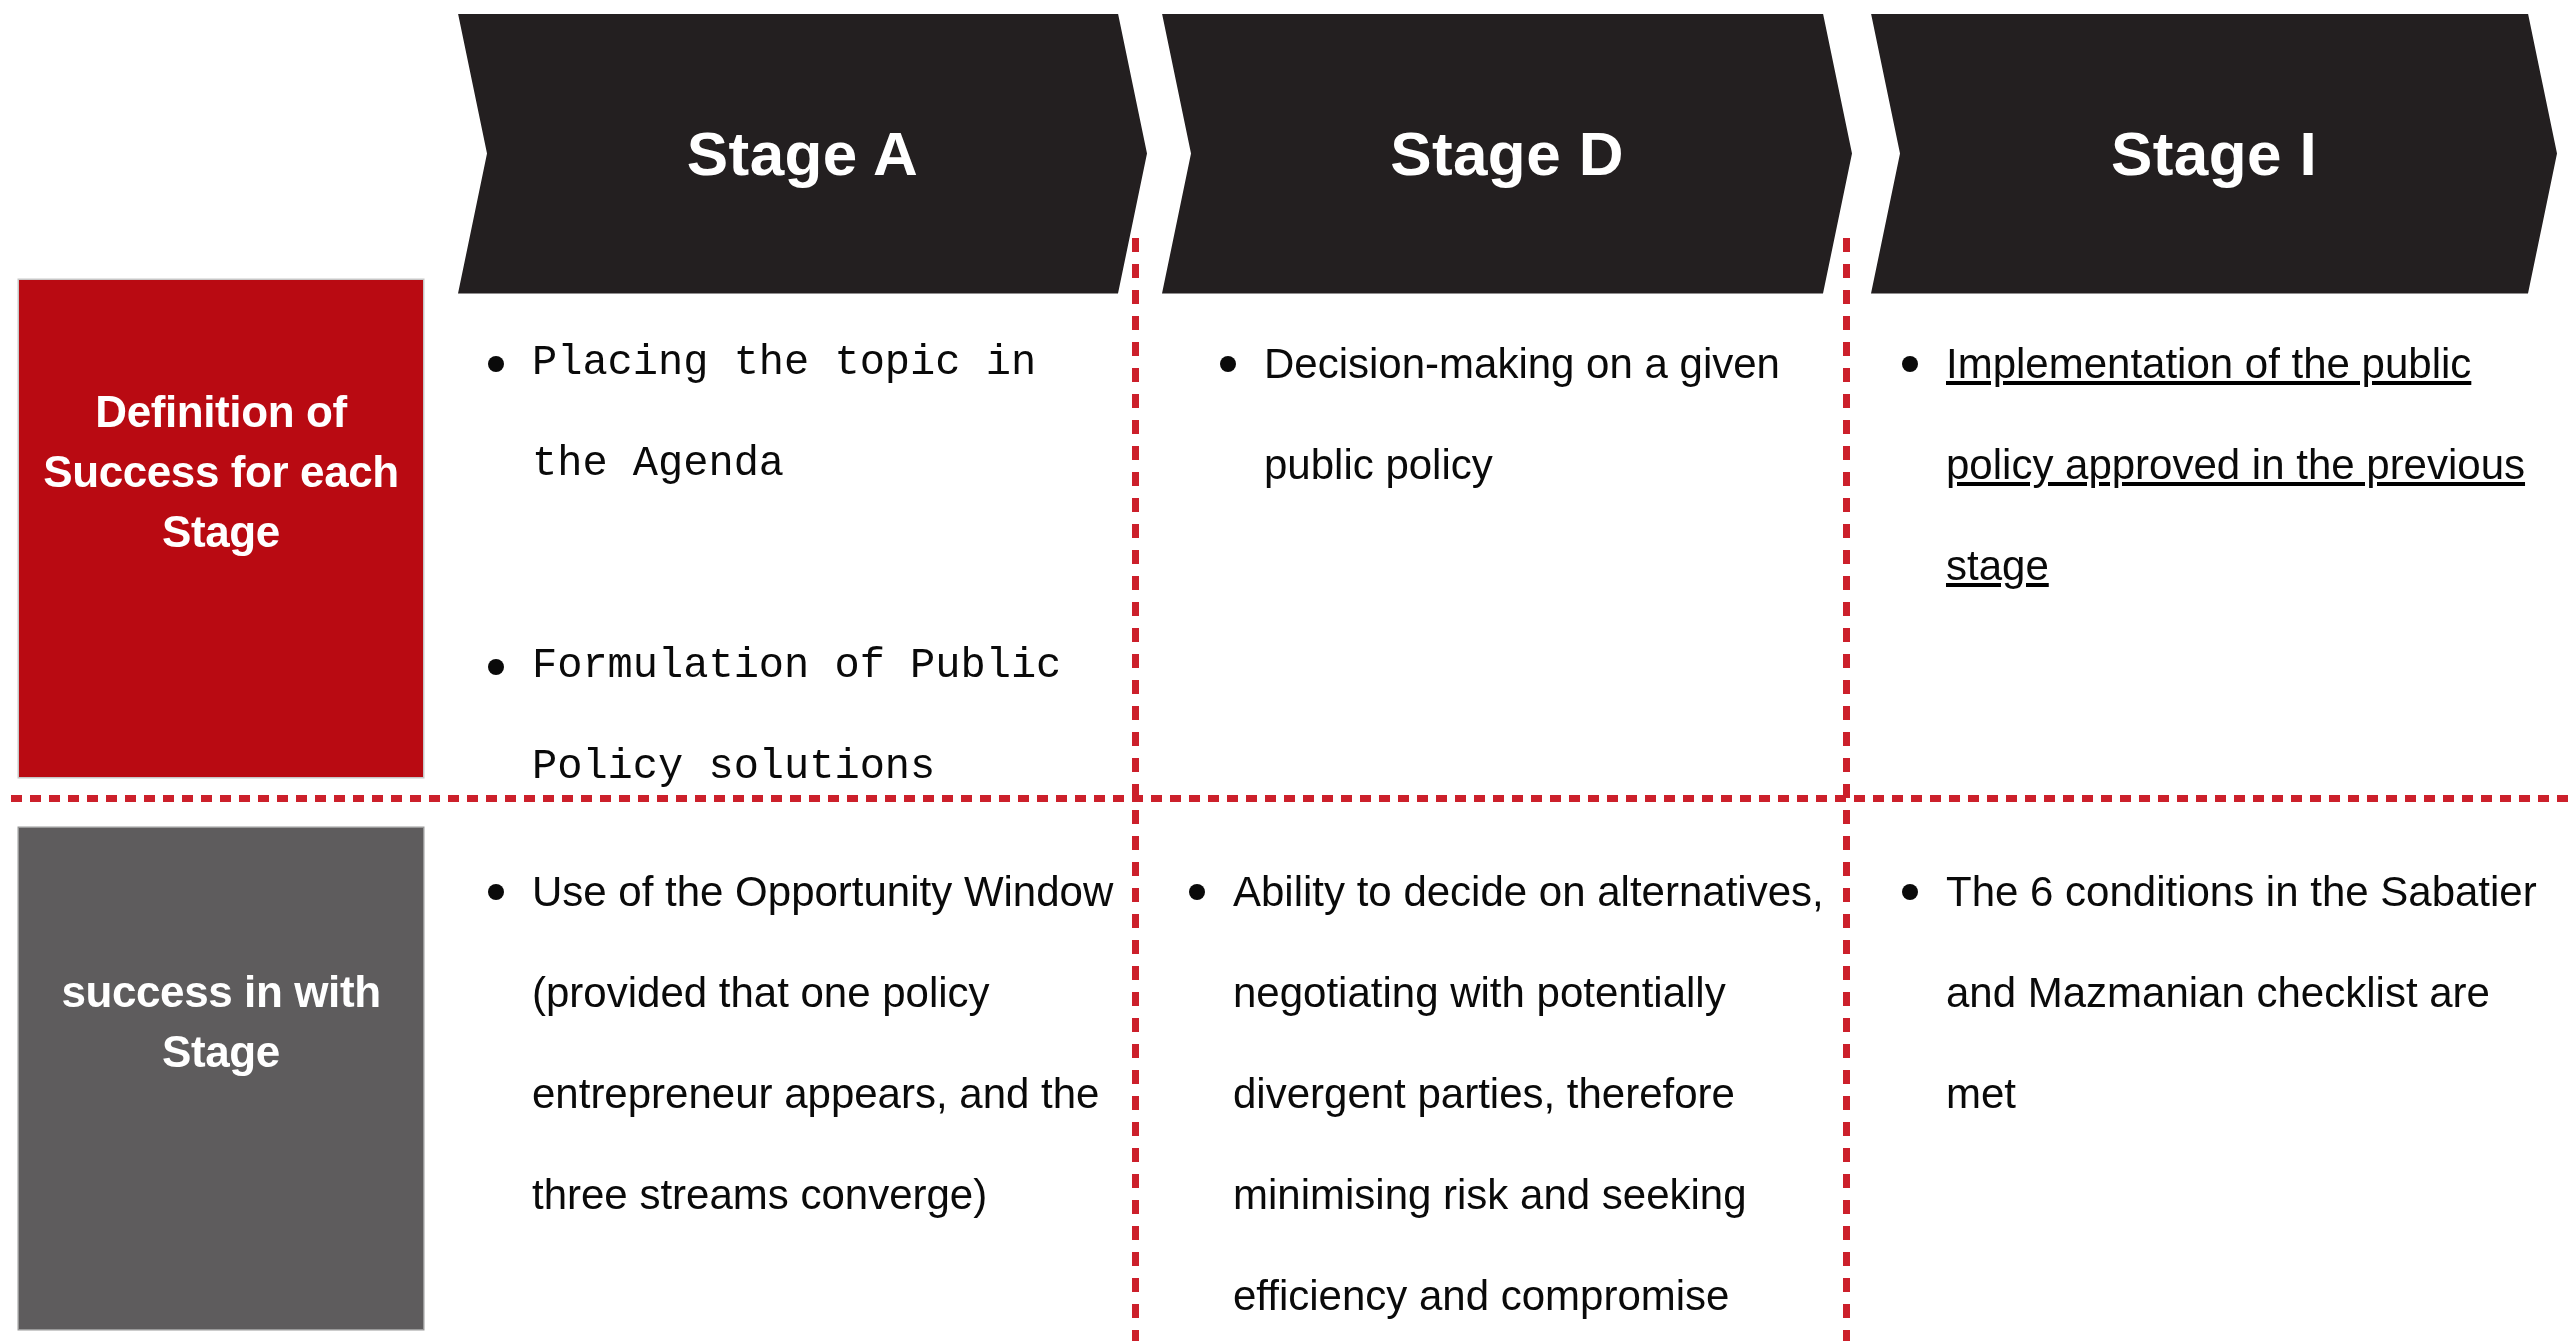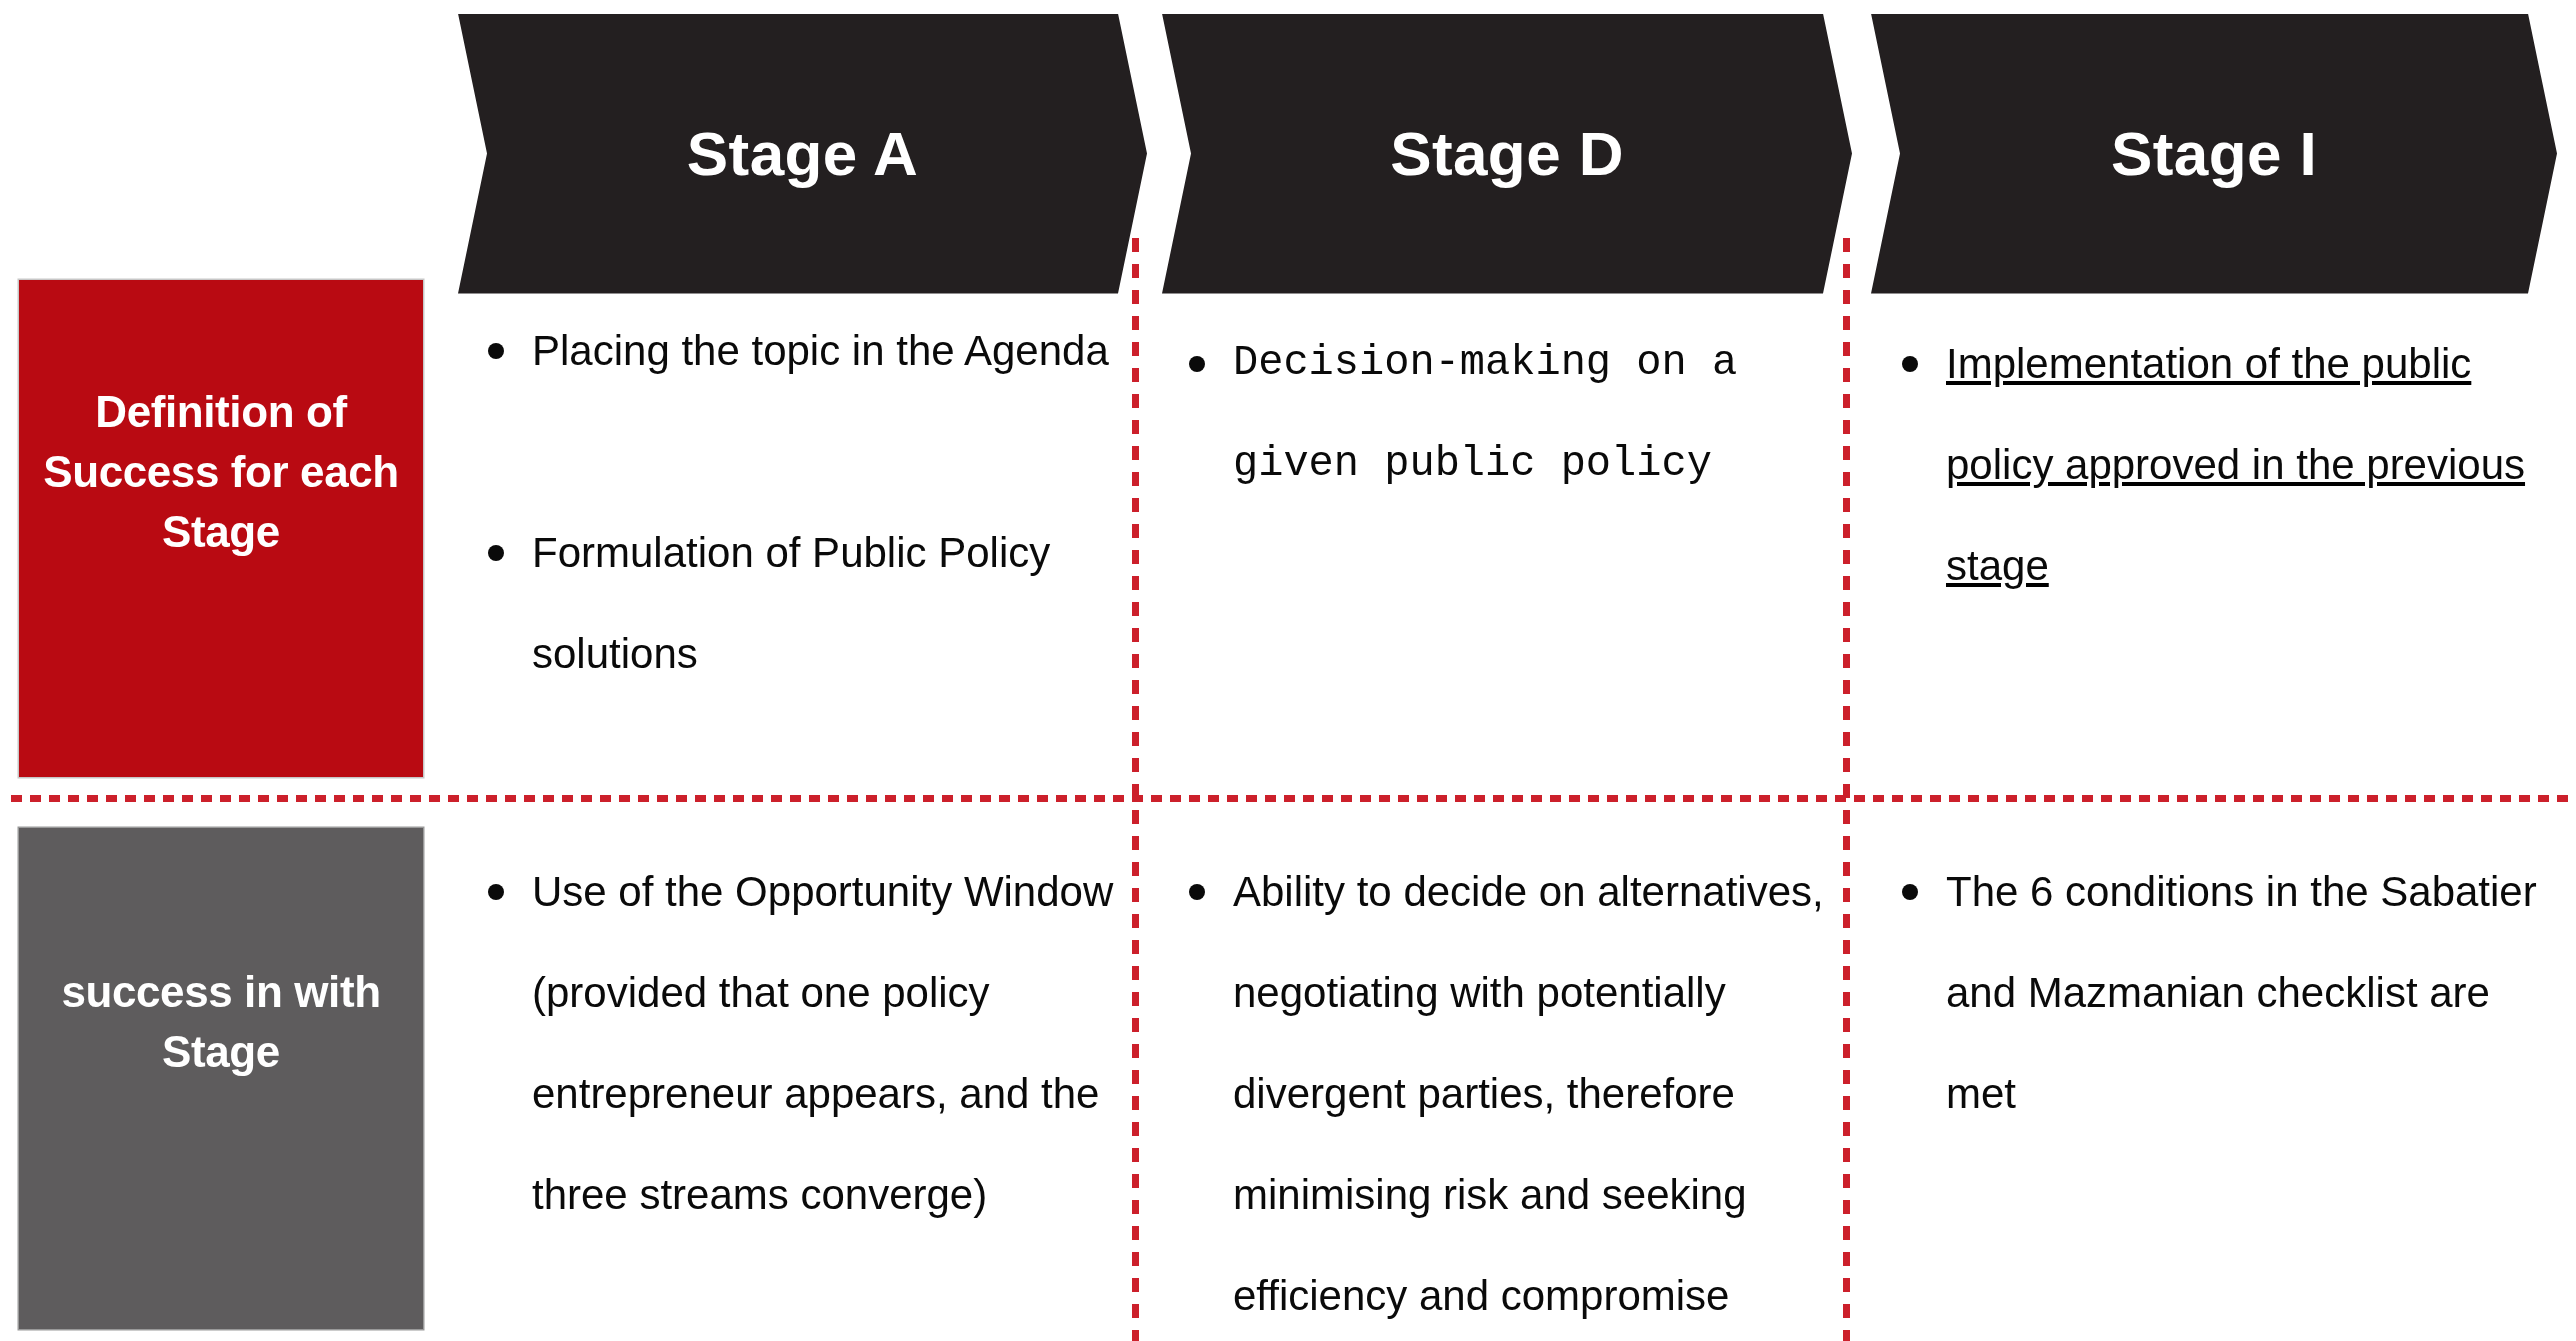--- a/index.html
+++ b/index.html
@@ -79,22 +79,22 @@
     top: 238px;
     width: 6.8px; height: 1104px;
     background: repeating-linear-gradient(180deg,
       var(--dash_red, #cc202b) 0 14.3px, transparent 14.3px 26px);
   }
   .v1 { left: 1132px; }
   .v2 { left: 1843px; }
 
   
   .cell { position: absolute; }
-  .cell-a1 { left: 532px;  top: 300px;  width: 596px; }
-  .cell-d1 { left: 1233px; top: 313px;  width: 603px; font-family: Liberation Mono, monospace; }
+  .cell-a1 { left: 532px;  top: 313px;  width: 596px; font-family: Liberation Mono, monospace; }
+  .cell-d1 { left: 1264px; top: 313px;  width: 603px; }
   .cell-i1 { left: 1946px; top: 313px;  width: 611px; text-decoration: underline; }
   .cell-a2 { left: 532px;  top: 841px; width: 596px; }
   .cell-d2 { left: 1233px; top: 841px; width: 603px; }
   .cell-i2 { left: 1946px; top: 841px; width: 611px; }
 
   .bullet-item {
     position: relative;
     font-size: 42px;
     line-height: 101px;
     color: var(--text_black, #0a0a0a);

